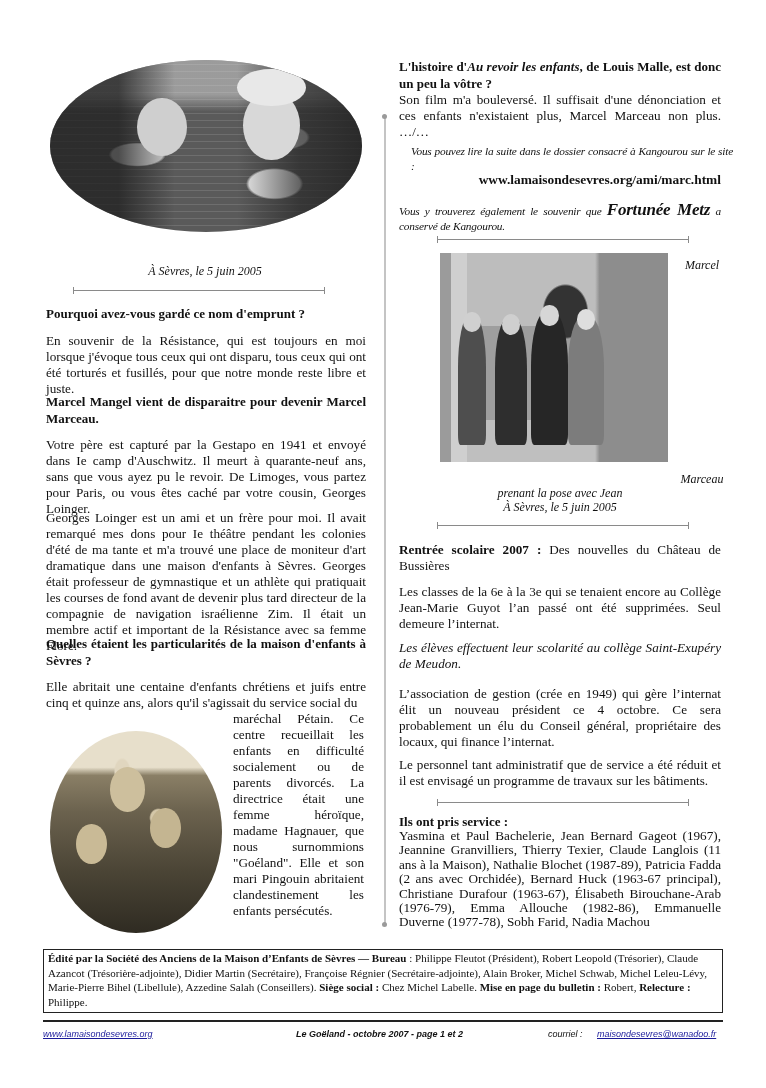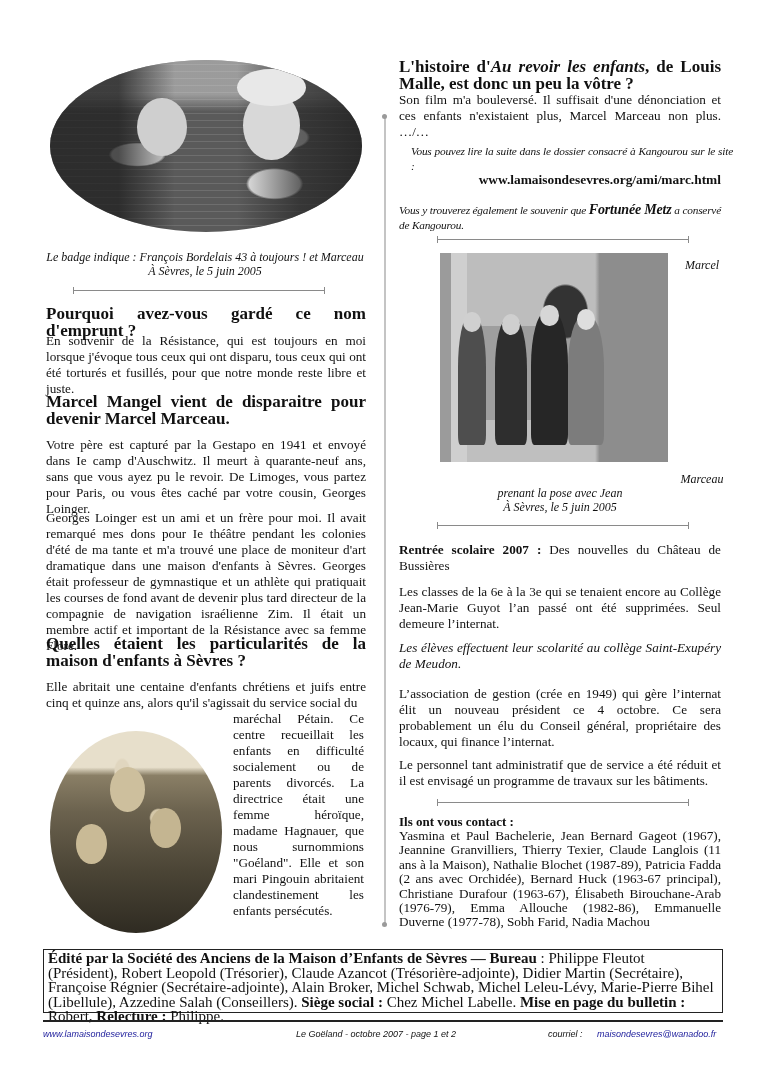--- a/index.html
+++ b/index.html
@@ -4,21 +4,21 @@
 <style>
   html, body { margin: 0; padding: 0; background: #ffffff; }
   body {
     width: 766px; height: 1088px; position: relative; overflow: hidden;
     font-family: "Liberation Serif", "DejaVu Serif", serif;
     color: #111111;
   }
   .abs { position: absolute; }
   p { margin: 0; }
   .txt { font-size: 13.2px; line-height: 16px; text-align: justify; }
-  .h { font-weight: bold; font-size: 17px; line-height: 17px; text-align: justify; }
+  .h { font-weight: bold; font-size: 13px; line-height: 17px; text-align: justify; }
   .cap { font-style: italic; font-size: 12px; line-height: 14px; text-align: center; }
   .ital-note { font-style: italic; font-size: 11.3px; line-height: 14.5px; text-align: justify; letter-spacing: -0.2px; }
 
   
   .rule { position: absolute; height: 1px; background: #8a8a8a; }
   .rule::before, .rule::after {
     content: ""; position: absolute; top: -3px; width: 1px; height: 7px; background: #8a8a8a;
   }
   .rule::before { left: 0; }
   .rule::after { right: 0; }
@@ -57,38 +57,38 @@
       radial-gradient(ellipse at 42% 20%, #e0d6bf 0 5%, transparent 6%),
       radial-gradient(ellipse at 63% 43%, #d4c7a8 0 5%, transparent 6%),
       radial-gradient(ellipse at 25% 53%, #d4c7a8 0 5%, transparent 6%),
       linear-gradient(180deg, #e7dfcb 0 18%, #8a7f66 22%, #6b624e 40%, #4a4435 70%, #2f2b22 100%);
   }
 
   .footer-box {
     position: absolute; left: 43px; top: 949px; width: 680px; height: 64px;
     border: 1.5px solid #222; padding: 1px 4px;
     box-sizing: border-box;
-    font-size: 15px; line-height: 14.5px;
+    font-size: 11px; line-height: 14.5px;
   }
   .footer-bar { position: absolute; left: 43px; top: 1020px; width: 680px; height: 1.5px; background: #222; }
   .foot { position: absolute; top: 1029px; font-size: 9px; font-style: italic; font-family: "Liberation Sans", sans-serif; }
-  .link { color: #1a1a9a; }
+  .link { color: #1a1a9a; text-decoration: underline; }
 </style>
 </head>
 <body>
 
 <div class="abs photo-oval" style="left:50px; top:60px; width:312px; height:172px;">
   <div class="brick-shade"></div>
   <div class="abs" style="left:28%; top:22%; width:16%; height:34%; border-radius:50%; background:#cfcfcf;"></div>
   <div class="abs" style="left:62%; top:18%; width:18%; height:40%; border-radius:50%; background:#d8d8d8;"></div>
   <div class="abs" style="left:60%; top:5%; width:22%; height:22%; border-radius:50%; background:#e8e8e8;"></div>
 </div>
 
 <p class="abs cap" style="left:45px; top:250px; width:320px;">
-  <span>Le badge indique : François Bordelais 43 à toujours ! et Marceau</span><br>
+  <br>
   <span>À Sèvres, le 5 juin 2005</span>
 </p>
 <div class="rule" style="left:73px; top:290px; width:252px;"></div>
 
 <p class="abs h" style="left:46px; top:305px; width:320px;">Pourquoi avez-vous gardé ce nom d'emprunt ?</p>
 <p class="abs txt" style="left:46px; top:333px; width:320px;">En souvenir de la Résistance, qui est toujours en moi lorsque j'évoque tous ceux qui ont disparu, tous ceux qui ont été torturés et fusillés, pour que notre monde reste libre et juste.</p>
 
 <p class="abs h" style="left:46px; top:393px; width:320px;">Marcel Mangel vient de disparaitre pour devenir Marcel Marceau.</p>
 <p class="abs txt" style="left:46px; top:437px; width:320px;">Votre père est capturé par la Gestapo en 1941 et envoyé dans Ie camp d'Auschwitz. Il meurt à quarante-neuf ans, sans que vous ayez pu le revoir. De Limoges, vous partez pour Paris, ou vous êtes caché par votre cousin, Georges Loinger.</p>
 <p class="abs txt" style="left:46px; top:510px; width:320px;">Georges Loinger est un ami et un frère pour moi. Il avait remarqué mes dons pour Ie théâtre pendant les colonies d'été de ma tante et m'a trouvé une place de moniteur d'art dramatique dans une maison d'enfants à Sèvres. Georges était professeur de gymnastique et un athlète qui pratiquait les courses de fond avant de devenir plus tard directeur de la compagnie de navigation israélienne Zim. Il était un membre actif et important de la Résistance avec sa femme Flore.</p>
@@ -108,21 +108,21 @@
 <div class="vrule-cap" style="left:382px; top:922px;"></div>
 
 <p class="abs h" style="left:399px; top:58px; width:322px;">
   <span>L'histoire d'</span><i>Au revoir les enfants</i><span>, de Louis Malle, est donc un peu la vôtre ?</span>
 </p>
 <p class="abs txt" style="left:399px; top:92px; width:322px;">Son film m'a bouleversé. Il suffisait d'une dénonciation et ces enfants n'existaient plus, Marcel Marceau non plus. …/…</p>
 
 <p class="abs ital-note" style="left:411px; top:144px; width:322px;">Vous pouvez lire la suite dans le dossier consacré à Kangourou sur le site :</p>
 <p class="abs" style="left:399px; top:172px; width:322px; text-align:right; font-weight:bold; font-size:13.4px; line-height:16px;">www.lamaisondesevres.org/ami/marc.html</p>
 <p class="abs ital-note" style="left:399px; top:203px; width:322px;">
-  <span>Vous y trouverez également le souvenir que </span><b style="font-size:14px;">Fortunée Metz</b><span> a conservé de Kangourou.</span>
+  <span>Vous y trouverez également le souvenir que </span><b style="font-size:17px;">Fortunée Metz</b><span> a conservé de Kangourou.</span>
 </p>
 <div class="rule" style="left:437px; top:239px; width:252px;"></div>
 
 <div class="abs photo-rect" style="left:440px; top:253px; width:228px; height:209px;">
   <div class="person" style="left:8%; top:30%; width:12%; height:62%; background:#4e4e4e;"></div>
   <div class="person" style="left:10%; top:28%; width:8%; height:10%; background:#d0d0d0; border-radius:50%;"></div>
   <div class="person" style="left:24%; top:31%; width:14%; height:61%; background:#2e2e2e;"></div>
   <div class="person" style="left:27%; top:29%; width:8%; height:10%; background:#cfcfcf; border-radius:50%;"></div>
   <div class="person" style="left:40%; top:28%; width:16%; height:64%; background:#262626;"></div>
   <div class="person" style="left:44%; top:25%; width:8%; height:10%; background:#d6d6d6; border-radius:50%;"></div>
@@ -139,24 +139,24 @@
 
 <p class="abs txt" style="left:399px; top:542px; width:322px;">
   <b>Rentrée scolaire 2007 :</b><span> Des nouvelles du Château de Bussières</span>
 </p>
 <p class="abs txt" style="left:399px; top:584px; width:322px;">Les classes de la 6e à la 3e qui se tenaient encore au Collège Jean-Marie Guyot l’an passé ont été supprimées. Seul demeure l’internat.</p>
 <p class="abs txt" style="left:399px; top:640px; width:322px;font-style:italic;">Les élèves effectuent leur scolarité au collège Saint-Exupéry de Meudon.</p>
 <p class="abs txt" style="left:399px; top:686px; width:322px;">L’association de gestion (crée en 1949) qui gère l’internat élit un nouveau président ce 4 octobre. Ce sera probablement un élu du Conseil général, propriétaire des locaux, qui finance l’internat.</p>
 <p class="abs txt" style="left:399px; top:757px; width:322px;">Le personnel tant administratif que de service a été réduit et il est envisagé un programme de travaux sur les bâtiments.</p>
 <div class="rule" style="left:437px; top:802px; width:252px;"></div>
 
-<p class="abs h" style="left:399px; top:814px; width:322px; font-size:13px; line-height:15px;">Ils ont vous contact :</p>
+<p class="abs h" style="left:399px; top:814px; width:322px; font-size:13px; line-height:15px;">Ils ont pris service :</p>
 <p class="abs txt" style="left:399px; top:829px; width:322px; line-height:14.4px;">Yasmina et Paul Bachelerie,  Jean Bernard Gageot (1967), Jeannine Granvilliers, Thierry Texier, Claude Langlois (11 ans à la Maison), Nathalie Blochet (1987-89), Patricia Fadda (2 ans avec Orchidée), Bernard Huck (1963-67 principal), Christiane Durafour (1963-67), Élisabeth Birouchane-Arab (1976-79), Emma Allouche (1982-86), Emmanuelle Duverne (1977-78), Sobh Farid, Nadia Machou</p>
 
 <div class="footer-box">
   <b>Édité par la Société des Anciens de la Maison d’Enfants de Sèvres — Bureau</b><span> : Philippe Fleutot (Président), Robert Leopold (Trésorier), Claude Azancot (Trésorière-adjointe), Didier Martin (Secrétaire), Françoise Régnier (Secrétaire-adjointe), Alain Broker, Michel Schwab, Michel Leleu-Lévy, Marie-Pierre Bihel (Libellule), Azzedine Salah (Conseillers). </span><b>Siège social :</b><span> Chez Michel Labelle. </span><b>Mise en page du bulletin :</b><span> Robert, </span><b>Relecture :</b><span> Philippe.</span>
 </div>
 <div class="footer-bar"></div>
 
 <a class="foot link" style="left:43px;">www.lamaisondesevres.org</a>
-<span class="foot" style="left:296px;">Le Goëland - octobre 2007 - page 1 et 2</span>
+<span class="foot" style="left:296px;font-weight:bold;">Le Goëland - octobre 2007 - page 1 et 2</span>
 <span class="foot" style="left:548px;">courriel :</span>
 <a class="foot link" style="left:597px;text-align:right;">maisondesevres@wanadoo.fr</a>
 
 </body></html>

